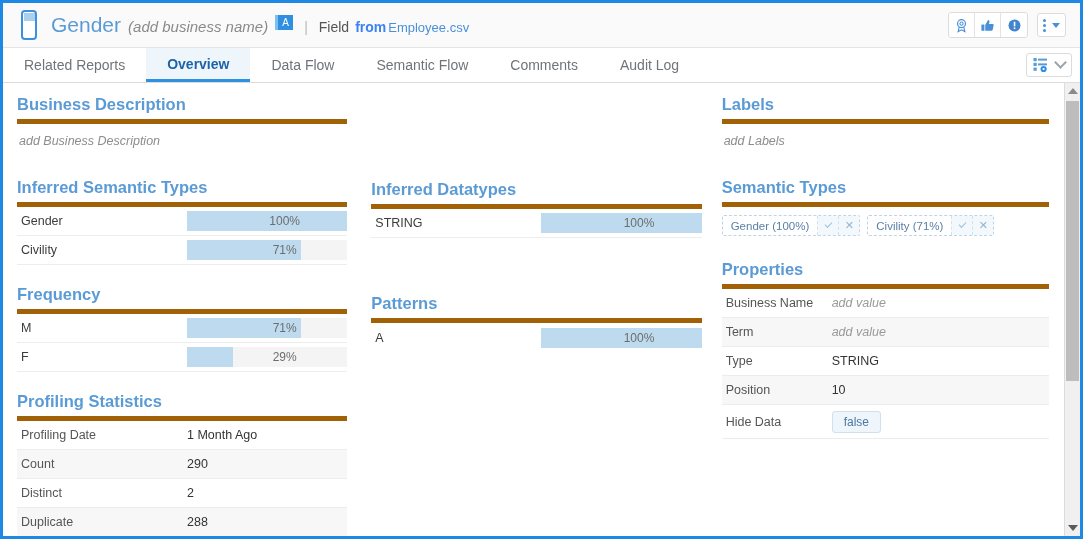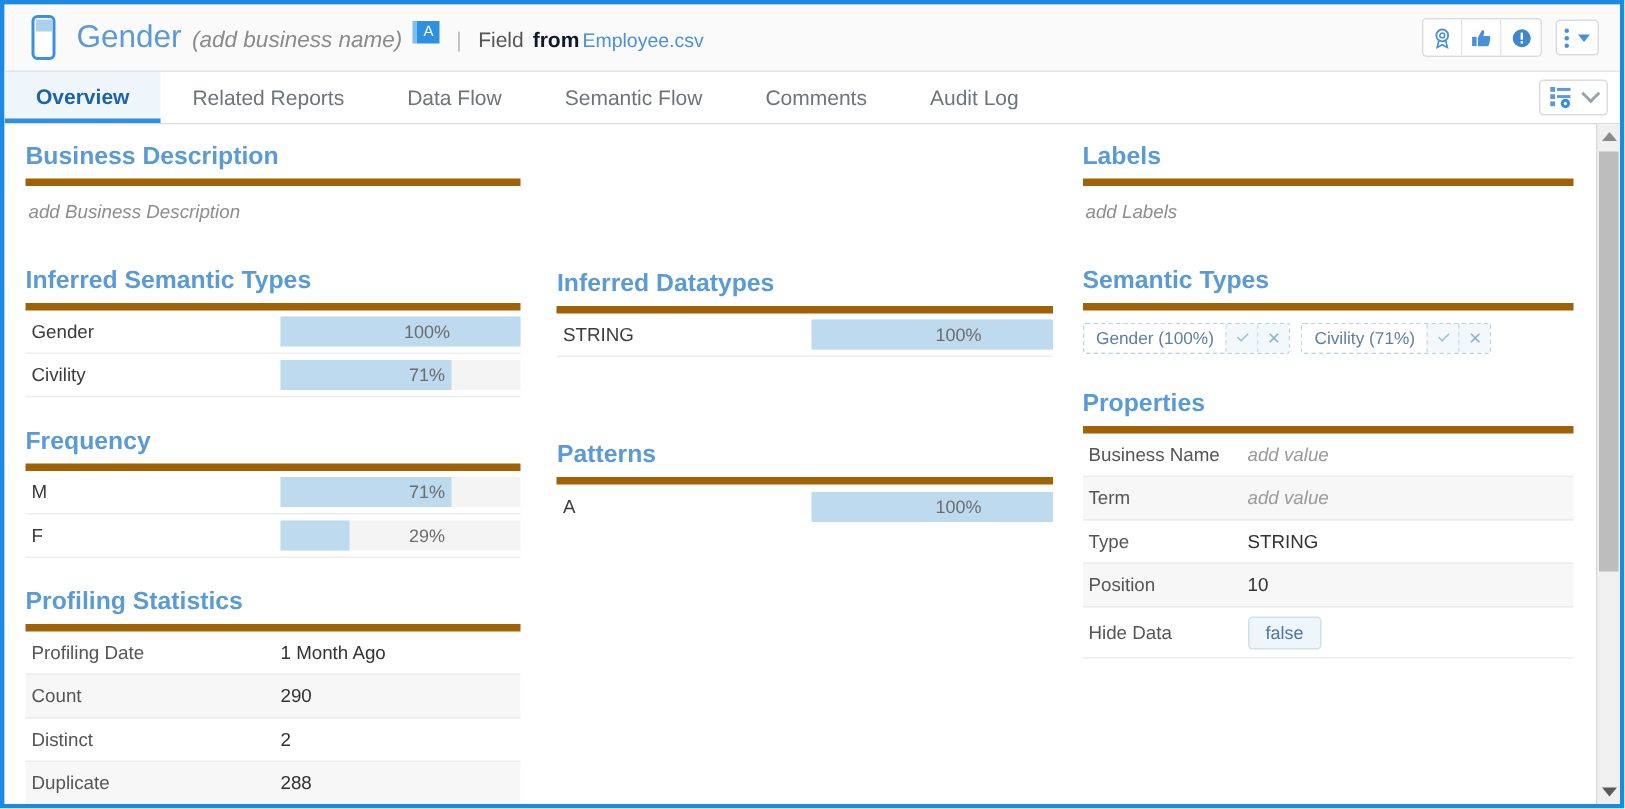--- a/index.html
+++ b/index.html
@@ -49,21 +49,21 @@
     position: relative; top: -2px;
   }
   .type-badge .tick { width: 3px; height: 15px; background: #7cc0f0; }
   .type-badge .sq {
     width: 15px; height: 15px; background: #2f8fe0; color: #fff;
     font-size: 10px; display: flex; align-items: center; justify-content: center;
     font-weight: 400;
   }
   .divider-pipe { color: #b9b9b9; margin: 0 11px; font-size: 14px; }
   .field-word { font-size: 14px; color: #555; }
-  .from-word { font-size: 14px; color: #0f172a; font-weight: bold; margin-left: 6px; }
+  .from-word { font-size: 14px; color: #3b82f6; font-weight: bold; margin-left: 6px; }
   .src-link { font-size: 13px; color: #4a90d9; margin-left: 2px; }
 
   .header-actions {
     position: absolute; right: 14px; top: 50%; transform: translateY(-50%);
     display: flex; align-items: center; gap: 9px;
   }
   .icon-group {
     display: flex; border: 1px solid #dcdcdc; border-radius: 3px;
     background: #fff; overflow: hidden;
   }
@@ -252,25 +252,25 @@
             <i></i>
             <i></i>
             <i></i>
           </span>
         <span class="caret-dn"></span>
       </div>
     </div>
   </div>
 
   <div class="tabbar">
+    <div class="tab">
+        <span>Related Reports</span>
+      </div>
     <div class="tab active">
         <span>Overview</span>
-      </div>
-    <div class="tab">
-        <span>Related Reports</span>
       </div>
     <div class="tab">
         <span>Data Flow</span>
       </div>
     <div class="tab">
         <span>Semantic Flow</span>
       </div>
     <div class="tab">
         <span>Comments</span>
       </div>

